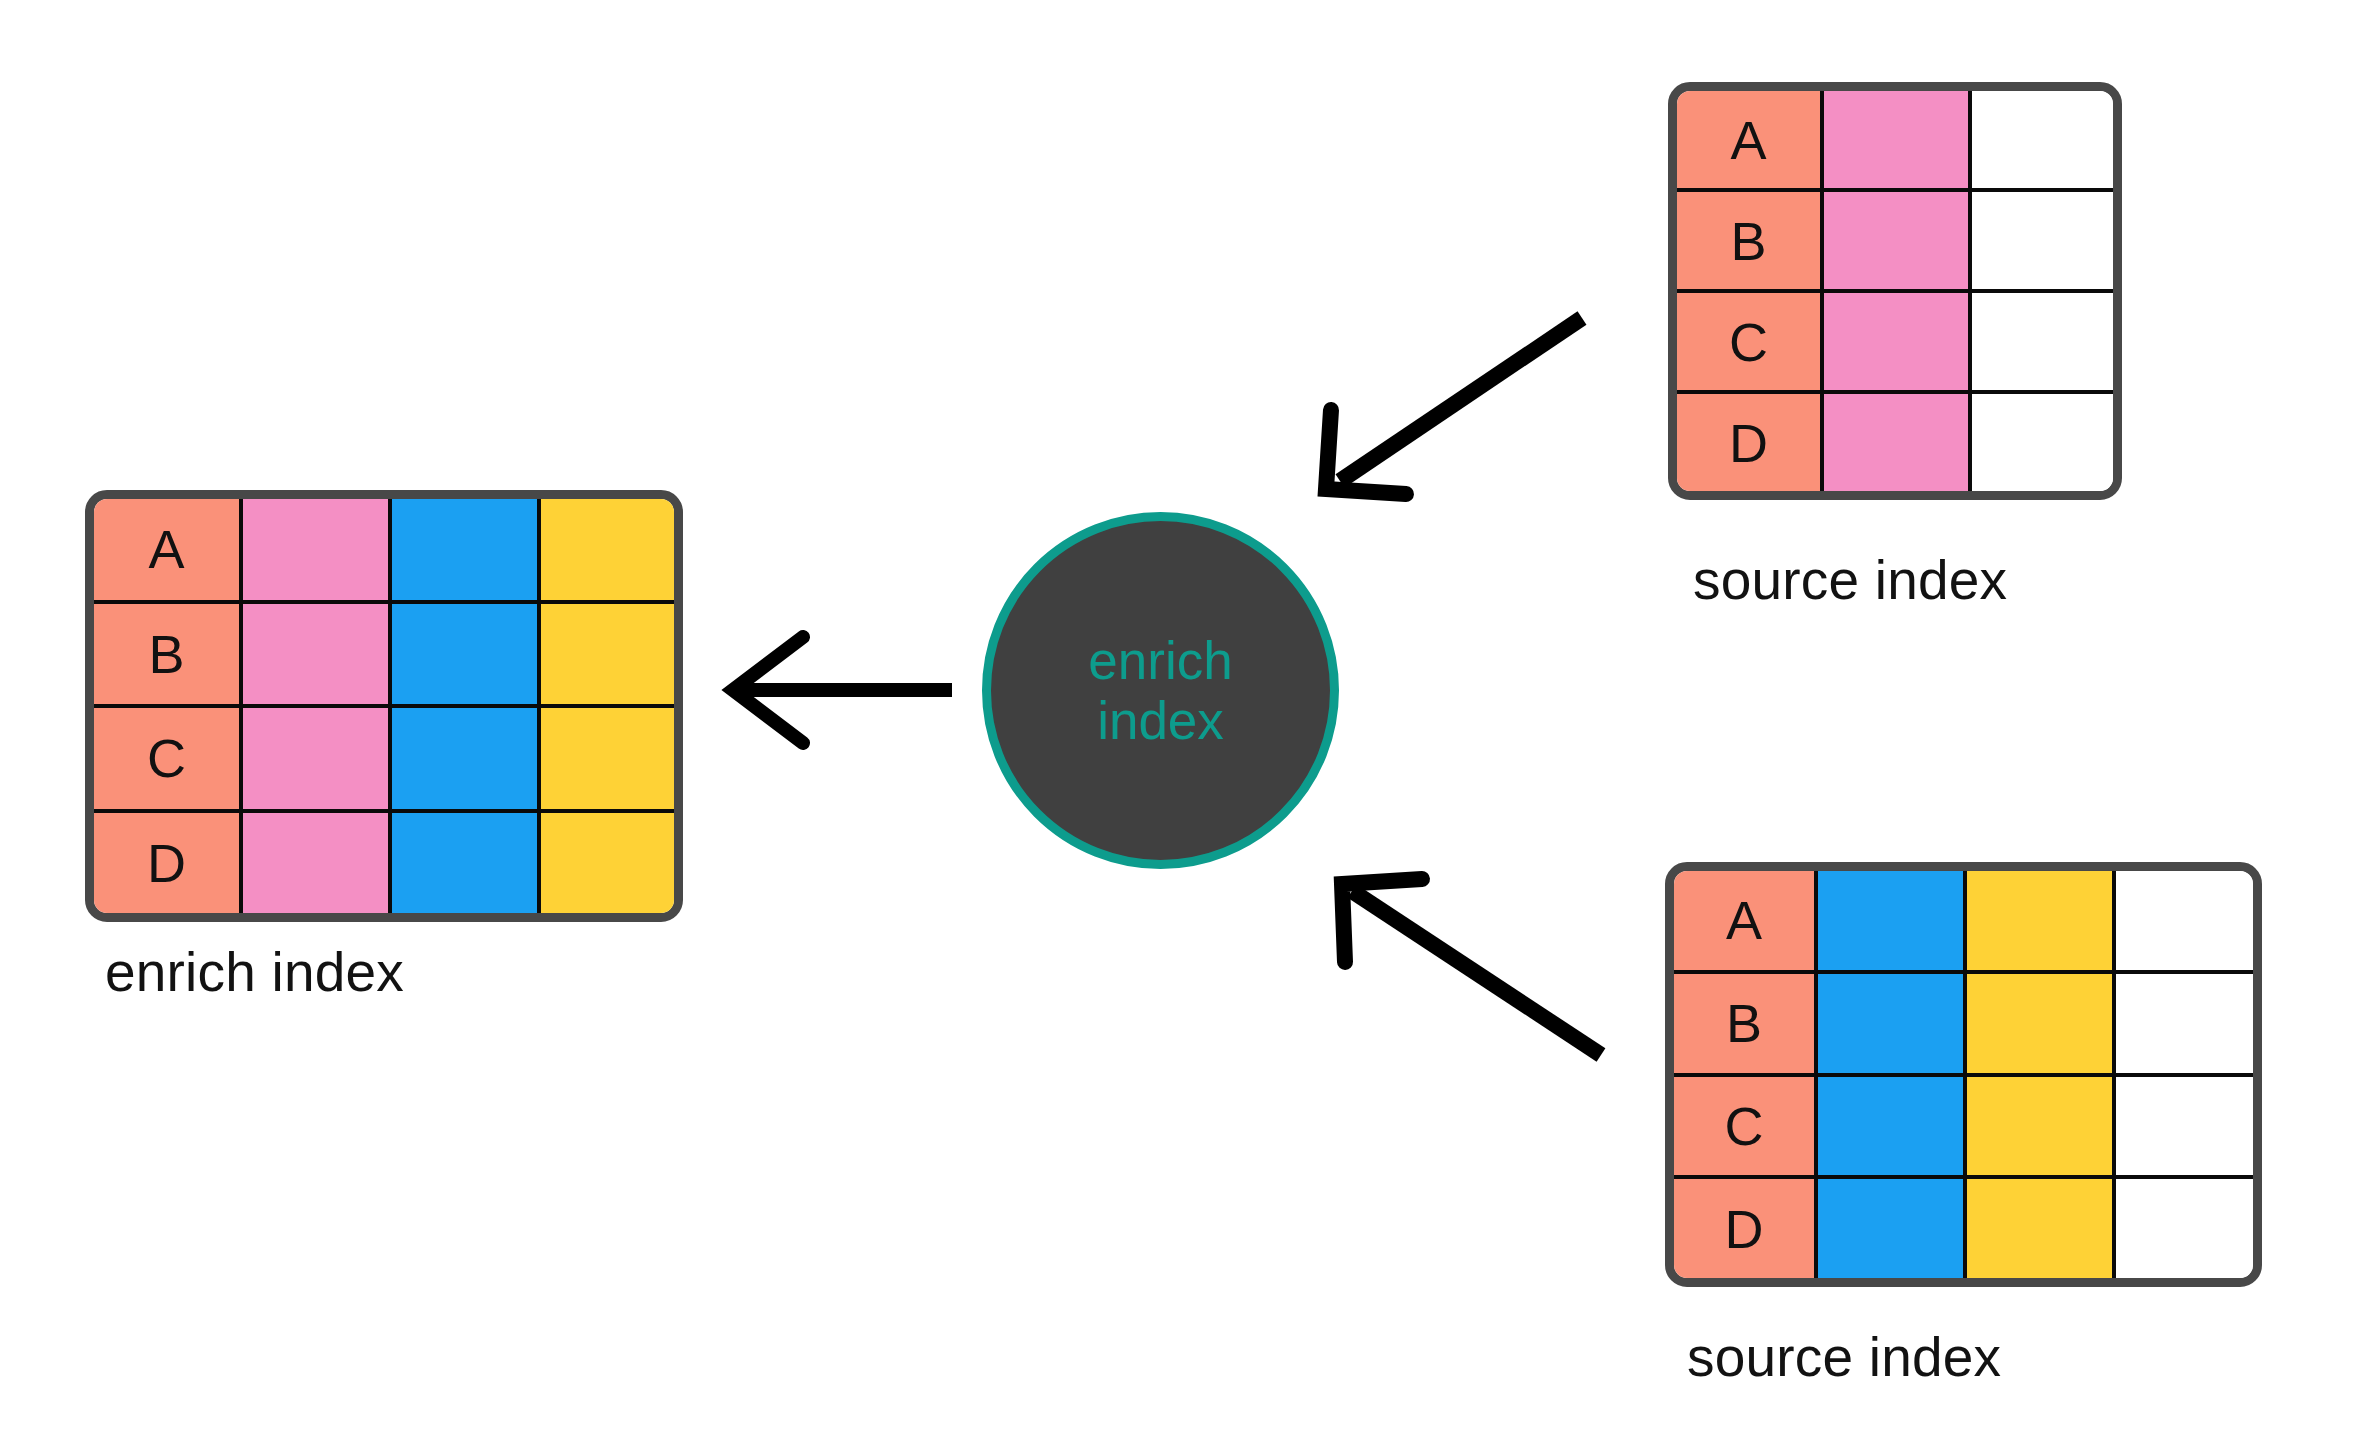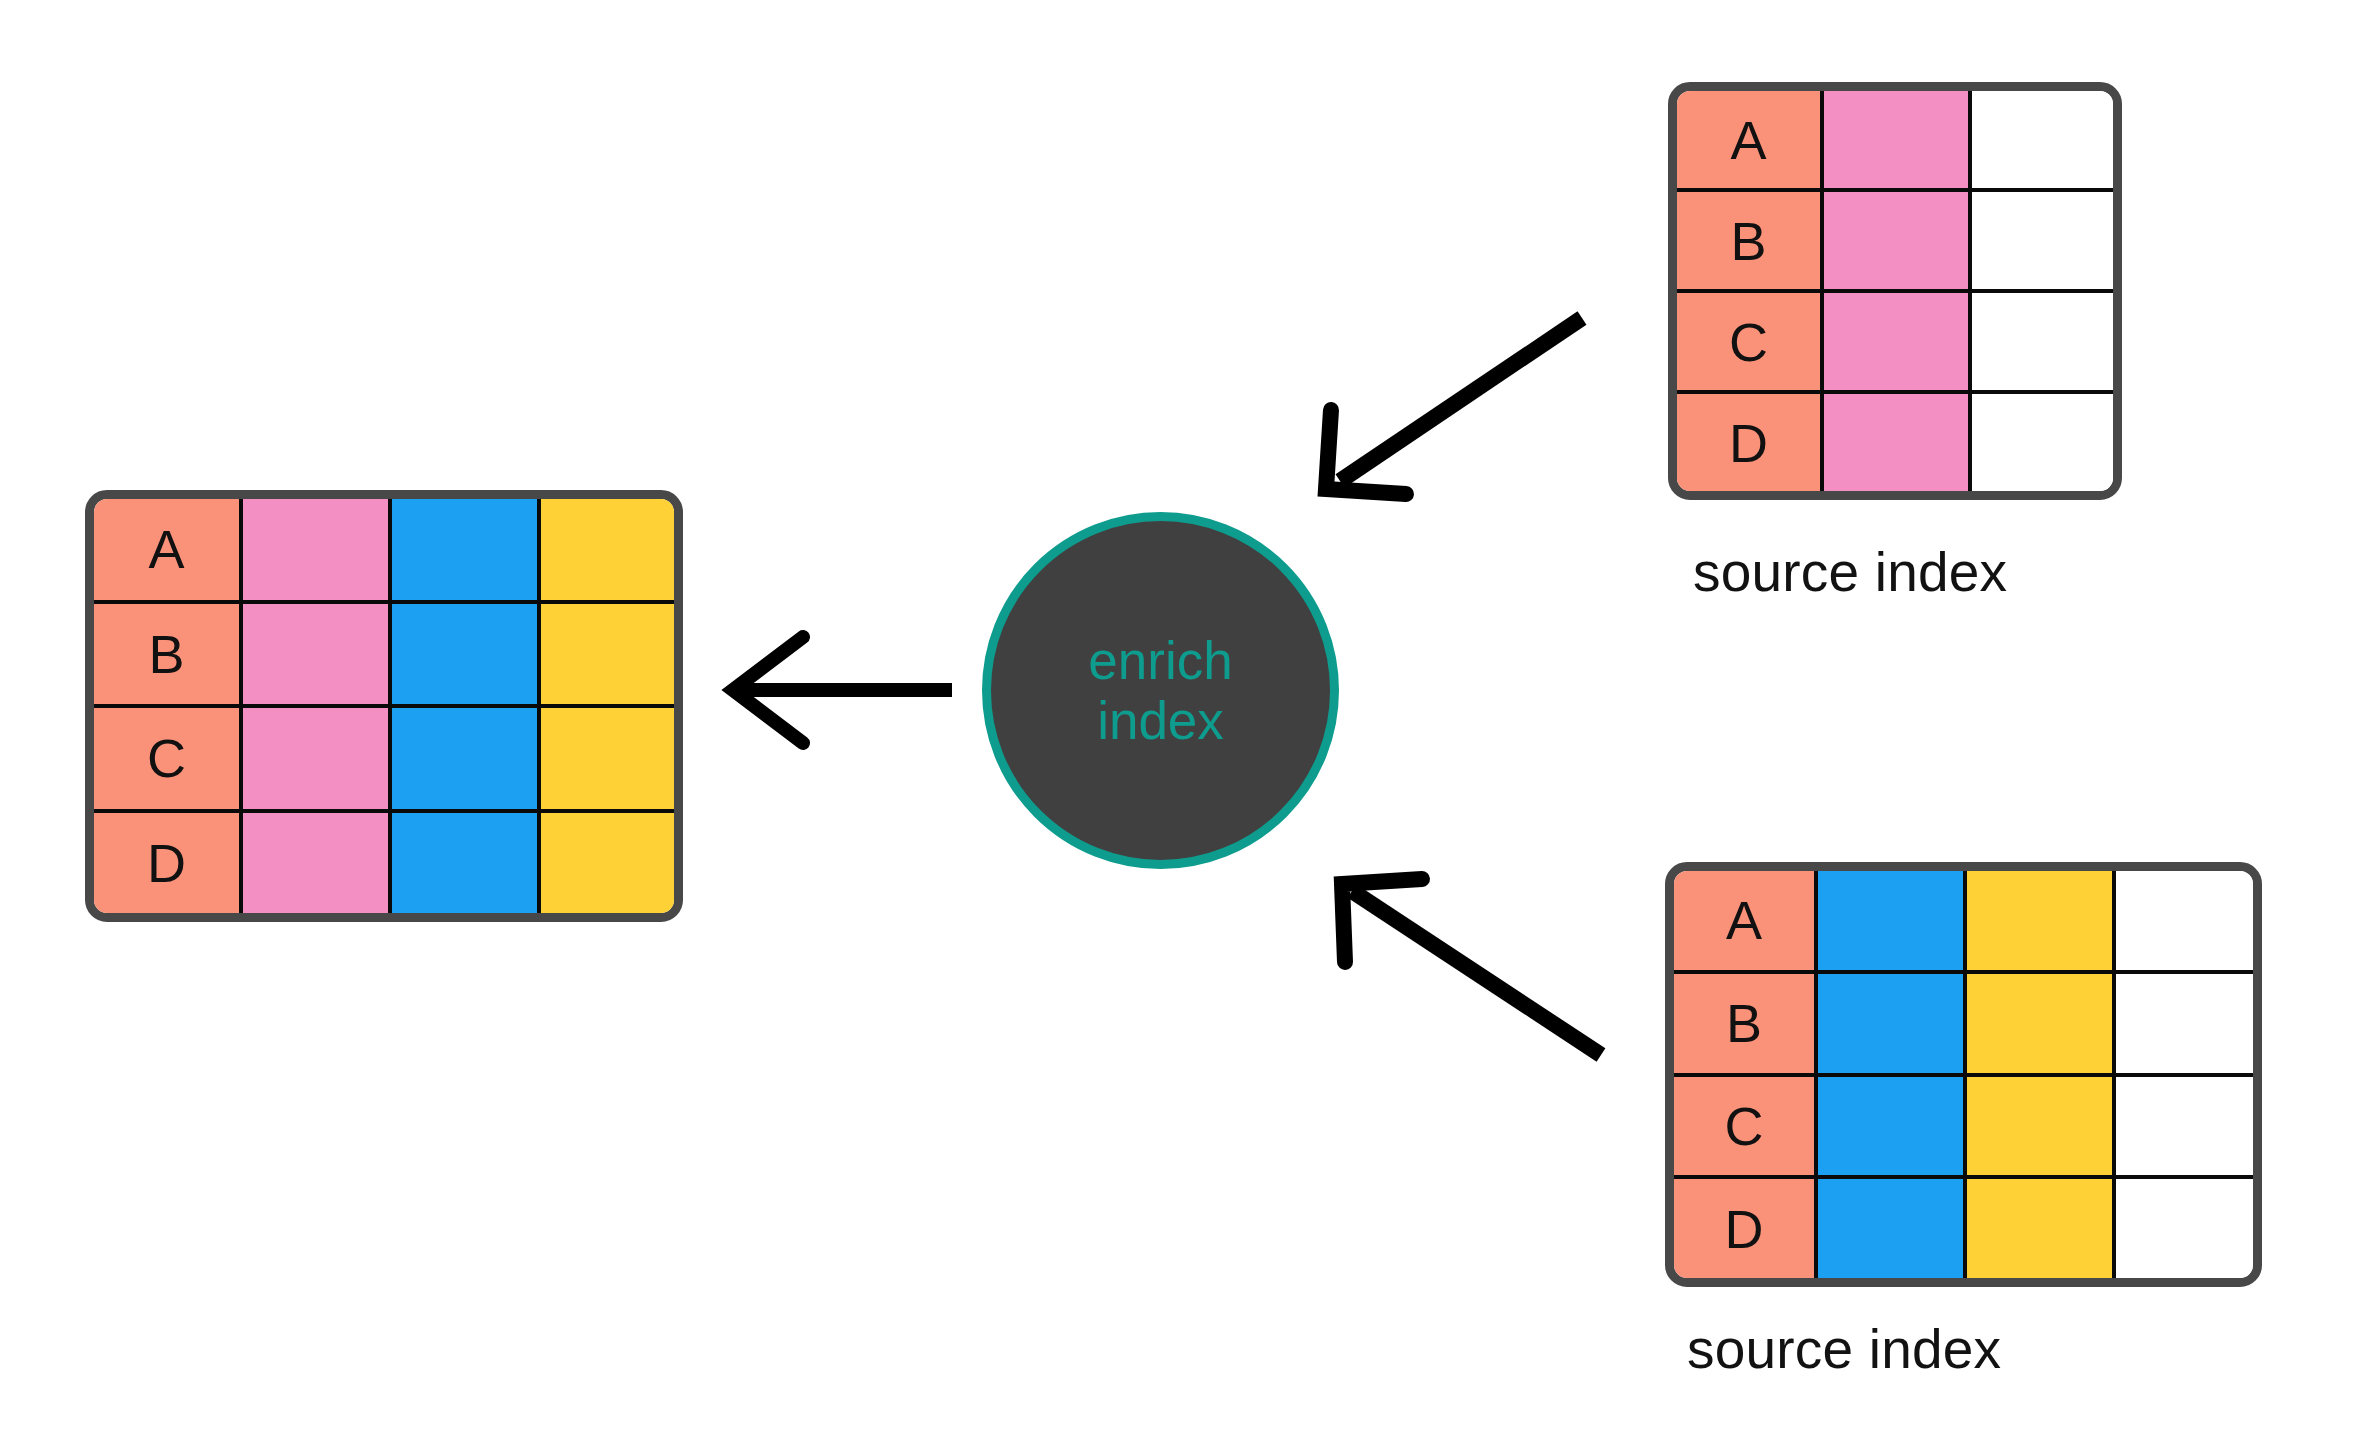--- a/index.html
+++ b/index.html
@@ -59,20 +59,21 @@
   }
 
   
   .caption {
     position: absolute;
     font-size: 55px;
     color: #121212;
     line-height: 1;
     white-space: nowrap;
     letter-spacing: 0.2px;
+    margin-top: 8px;
   }
 
   
   .policy-circle {
     position: absolute;
     box-sizing: border-box;
     border: 9px solid #0d9c8d;
     border-radius: 50%;
     background: #404040;
     display: flex;
@@ -119,20 +120,21 @@
       <div class="idx-cell" style="width:149px; background:#1BA0F2;"></div>
       <div class="idx-cell" style="width:133px; background:#FED236;"></div>
     </div>
     <div class="idx-row">
       <div class="idx-cell key" style="width:149px; background:#FA9179;">D</div>
       <div class="idx-cell" style="width:149px; background:#F48FC4;"></div>
       <div class="idx-cell" style="width:149px; background:#1BA0F2;"></div>
       <div class="idx-cell" style="width:133px; background:#FED236;"></div>
     </div>
   </div>
+  <div class="caption" style="left:105px; top:937px;">enrich index</div>
 
   <div class="idx-table" id="source-top-table" style="left:1668px; top:82px; width:454px; height:418px;">
     <div class="idx-row">
       <div class="idx-cell key" style="width:147px; background:#FA9179;">A</div>
       <div class="idx-cell" style="width:148px; background:#F48FC4;"></div>
       <div class="idx-cell" style="width:141px; background:#FFFFFF;"></div>
     </div>
     <div class="idx-row">
       <div class="idx-cell key" style="width:147px; background:#FA9179;">B</div>
       <div class="idx-cell" style="width:148px; background:#F48FC4;"></div>

